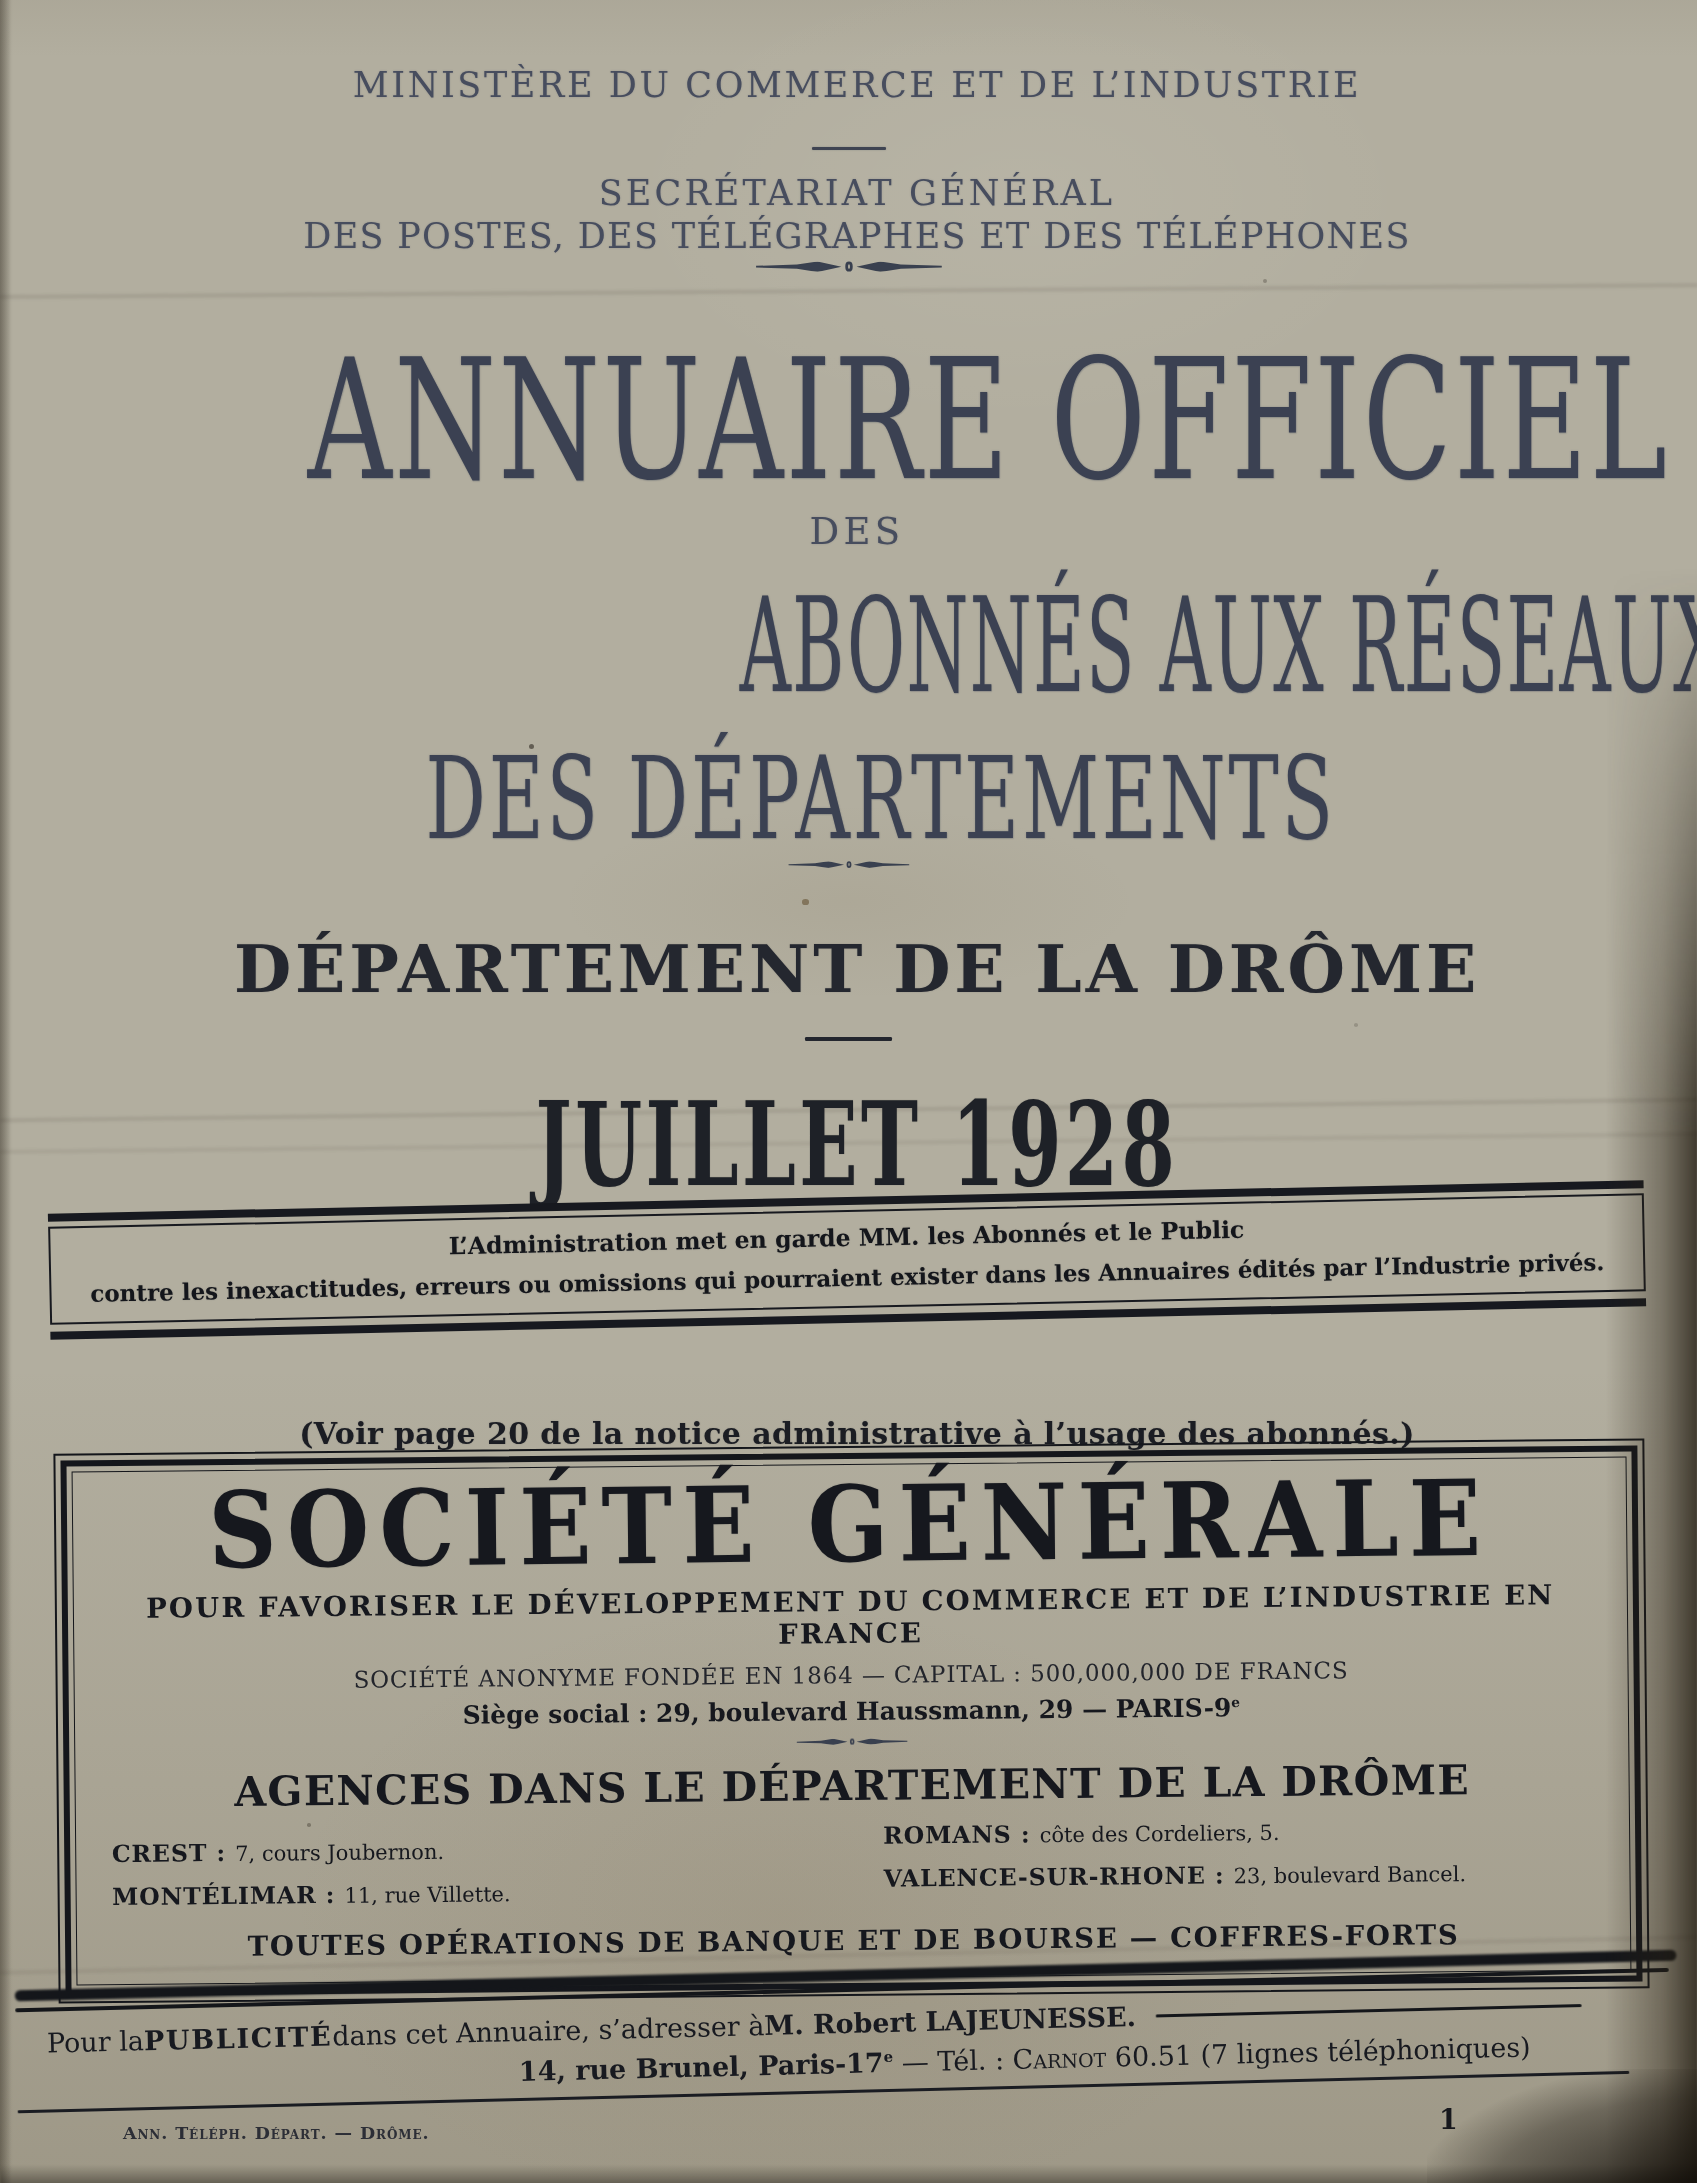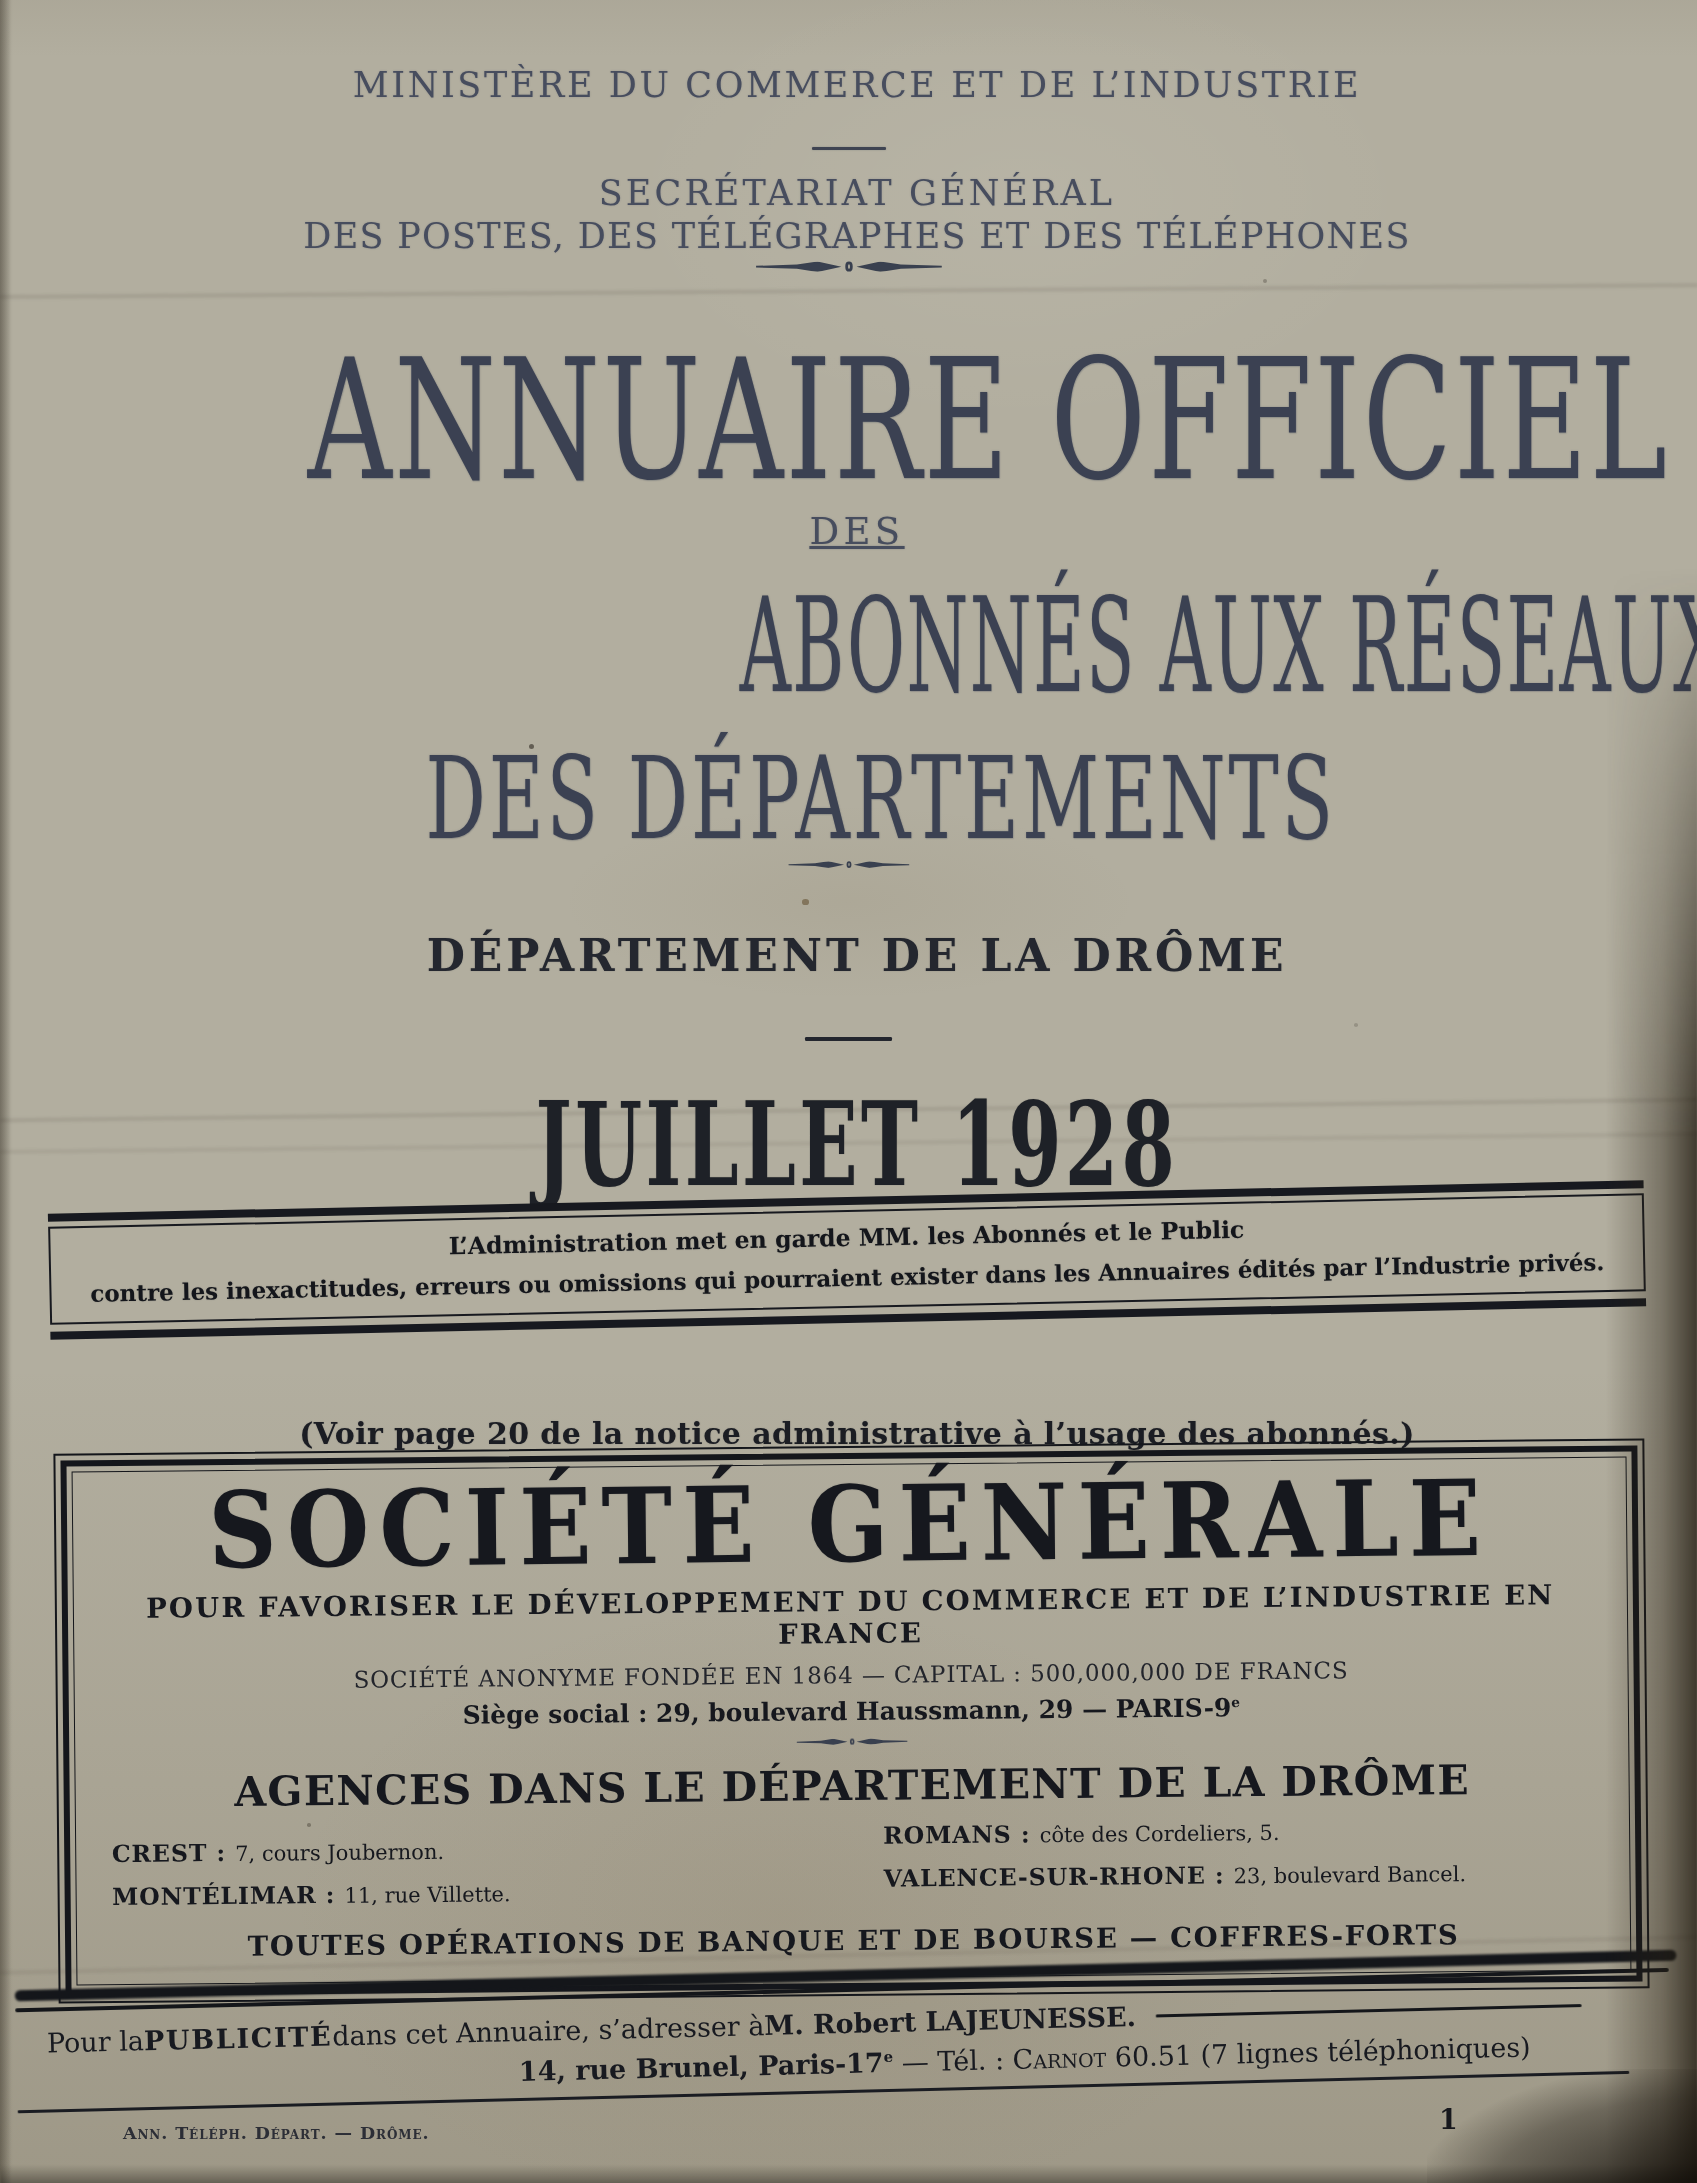--- a/index.html
+++ b/index.html
@@ -33,27 +33,27 @@
 
   .fleuron{display:flex;align-items:center;justify-content:center;gap:3.9px;}
   .fl-bar{width:93px;height:11.4px;background:#39404f;clip-path:polygon(0 42%,48% 30%,72% 0,100% 50%,72% 100%,48% 70%,0 58%);filter:blur(0.3px);}
   .fl-right{transform:scaleX(-1);}
   .fl-ring{width:8.7px;height:10.5px;border:3.1px solid #39404f;border-radius:50%;box-sizing:border-box;filter:blur(0.2px);}
   .fleuron-1{top:261px;left:0;right:0;transform:scale(.92);}
   .fleuron-2{top:859px;left:0;right:0;transform:scale(.60);}
 
   .l-annuaire{top:324px;font-size:166px;}
   .l-annuaire .cond{transform:scaleX(.70);letter-spacing:3.5px;}
-  .l-des{top:510px;font-size:37px;letter-spacing:4.4px;text-decoration:underline;}
+  .l-des{top:510px;font-size:37px;letter-spacing:4.4px;}
   .l-abonnes{top:569px;font-size:131px;}
   .l-abonnes .cond{transform:scaleX(.54);letter-spacing:2.6px;}
   .l-desdep{top:732px;font-size:114px;padding-left:48px;}
   .l-desdep .cond{transform:scaleX(.66);letter-spacing:4.4px;}
 
-  .l-drome{top:930px;font-size:44px;font-weight:bold;letter-spacing:3.9px;color:#24272f;}
+  .l-drome{top:930px;font-size:66px;font-weight:bold;letter-spacing:3.9px;color:#24272f;}
   .rule-b{top:1037px;left:50%;width:87px;height:3.5px;margin-left:-44px;background:#23262e;border-radius:1.3px;}
   .l-juillet{top:1076px;font-size:116px;font-weight:bold;}
   .l-juillet .cond{transform:scaleX(.66);letter-spacing:5.2px;color:#1e2127;}
 
   .warning{top:1197px;left:49px;right:53px;transform:rotate(-1.2deg);
     border-top:8.7px solid #17191f;border-bottom:8.7px solid #17191f;padding:5.2px 0 7px;}
   .warning-inner{border:2.6px solid #17191f;padding:11.4px 15px 15.7px;text-align:center;}
   .warning-l1{font-size:23.6px;font-weight:bold;color:#14161b;}
   .warning-l2{font-size:23px;font-weight:bold;color:#14161b;margin-top:12.2px;}
 

